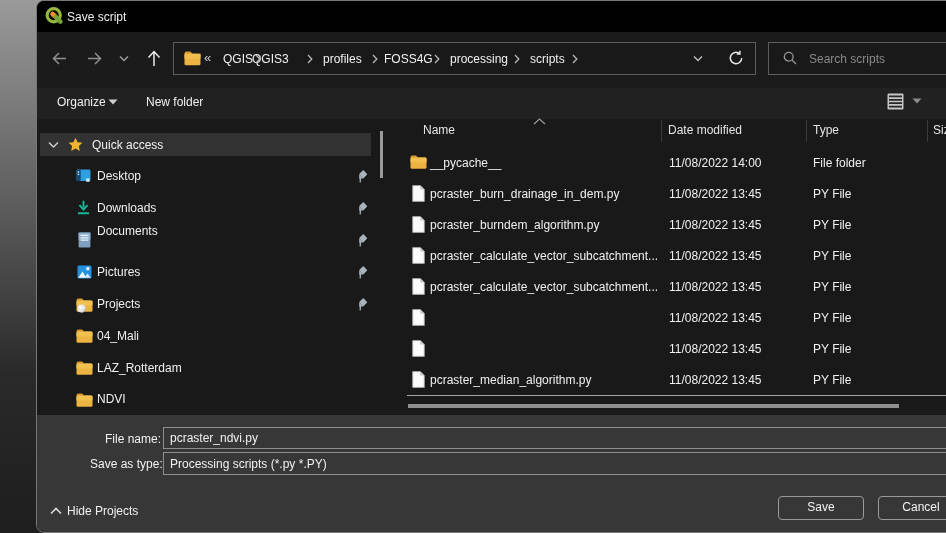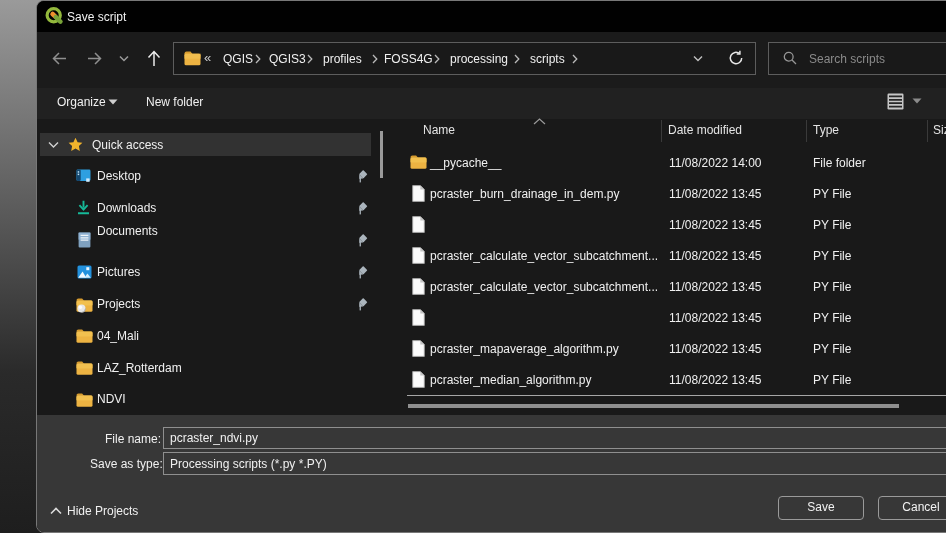--- a/index.html
+++ b/index.html
@@ -45,21 +45,21 @@
       <path d="M7 16 V2 M1.5 7.5 L7 1.5 L12.5 7.5" stroke="#ededed" stroke-width="1.5" fill="none"></path>
     </svg>
     <div class="box" style="left:136px;top:41px;width:581px;height:31px"></div>
     <svg class="abs" style="left:147px;top:50px" width="17" height="15" viewBox="0 0 17 15">
       <path d="M0.5 2.5 a2 2 0 0 1 2-2 h4 l2 2.4 h-8 z" fill="#d79b2e"></path>
       <rect x="0.5" y="2.7" width="16" height="11.6" rx="1.6" fill="#edb342"></rect>
       <rect x="0.5" y="2.7" width="16" height="5" fill="#f1bd4e"></rect>
     </svg>
     <div class="t" style="left:167px;top:50px;color:#cccccc;font-size:13px">«</div>
     <div class="t" style="left:186px;top:51px">QGIS</div>
-    <div class="t" style="left:232px;top:51px">QGIS3</div>
+    <div class="t" style="left:215px;top:51px">QGIS3</div>
     <div class="t" style="left:286px;top:51px">profiles</div>
     <div class="t" style="left:347px;top:51px">FOSS4G</div>
     <div class="t" style="left:413px;top:51px">processing</div>
     <div class="t" style="left:493px;top:51px">scripts</div>
     <svg class="abs" style="left:217.5px;top:53px" width="6" height="10" viewBox="0 0 6 10">
       <path d="M1 1 L4.8 5 L1 9" stroke="#b8b8b8" stroke-width="1.3" fill="none"></path>
     </svg>
     <svg class="abs" style="left:269.5px;top:53px" width="6" height="10" viewBox="0 0 6 10">
       <path d="M1 1 L4.8 5 L1 9" stroke="#b8b8b8" stroke-width="1.3" fill="none"></path>
     </svg>
@@ -234,20 +234,21 @@
     <path d="M0.7 0.6 h7.6 l4 4 v11.8 h-11.6 z" fill="#fbfbfb" stroke="#a5a5a5" stroke-width="0.9"></path>
     <path d="M8.3 0.6 v4 h4 z" fill="#c4c4c4"></path>
   </svg>
   <div class="t" style="left:393px;top:185.5px">pcraster_burn_drainage_in_dem.py</div>
   <div class="t" style="left:632px;top:185.5px">11/08/2022 13:45</div>
   <div class="t" style="left:776px;top:185.5px">PY File</div>
   <svg class="abs" style="left:374.5px;top:215.0px" width="13" height="17" viewBox="0 0 13 17">
     <path d="M0.7 0.6 h7.6 l4 4 v11.8 h-11.6 z" fill="#fbfbfb" stroke="#a5a5a5" stroke-width="0.9"></path>
     <path d="M8.3 0.6 v4 h4 z" fill="#c4c4c4"></path>
   </svg>
+  <div class="t" style="left:393px;top:216.5px">pcraster_burndem_algorithm.py</div>
   <div class="t" style="left:632px;top:216.5px">11/08/2022 13:45</div>
   <div class="t" style="left:776px;top:216.5px">PY File</div>
   <svg class="abs" style="left:374.5px;top:246.0px" width="13" height="17" viewBox="0 0 13 17">
     <path d="M0.7 0.6 h7.6 l4 4 v11.8 h-11.6 z" fill="#fbfbfb" stroke="#a5a5a5" stroke-width="0.9"></path>
     <path d="M8.3 0.6 v4 h4 z" fill="#c4c4c4"></path>
   </svg>
   <div class="t" style="left:393px;top:247.5px">pcraster_calculate_vector_subcatchment...</div>
   <div class="t" style="left:632px;top:247.5px">11/08/2022 13:45</div>
   <div class="t" style="left:776px;top:247.5px">PY File</div>
   <svg class="abs" style="left:374.5px;top:277.0px" width="13" height="17" viewBox="0 0 13 17">
@@ -260,21 +261,20 @@
   <svg class="abs" style="left:374.5px;top:308.0px" width="13" height="17" viewBox="0 0 13 17">
     <path d="M0.7 0.6 h7.6 l4 4 v11.8 h-11.6 z" fill="#fbfbfb" stroke="#a5a5a5" stroke-width="0.9"></path>
     <path d="M8.3 0.6 v4 h4 z" fill="#c4c4c4"></path>
   </svg>
   <div class="t" style="left:632px;top:309.5px">11/08/2022 13:45</div>
   <div class="t" style="left:776px;top:309.5px">PY File</div>
   <svg class="abs" style="left:374.5px;top:339.0px" width="13" height="17" viewBox="0 0 13 17">
     <path d="M0.7 0.6 h7.6 l4 4 v11.8 h-11.6 z" fill="#fbfbfb" stroke="#a5a5a5" stroke-width="0.9"></path>
     <path d="M8.3 0.6 v4 h4 z" fill="#c4c4c4"></path>
   </svg>
-  <div class="t" style="left:393px;top:340.5px">pcraster_mapaverage_algorithm.py</div>
   <div class="t" style="left:632px;top:340.5px">11/08/2022 13:45</div>
   <div class="t" style="left:776px;top:340.5px">PY File</div>
   <svg class="abs" style="left:374.5px;top:370.0px" width="13" height="17" viewBox="0 0 13 17">
     <path d="M0.7 0.6 h7.6 l4 4 v11.8 h-11.6 z" fill="#fbfbfb" stroke="#a5a5a5" stroke-width="0.9"></path>
     <path d="M8.3 0.6 v4 h4 z" fill="#c4c4c4"></path>
   </svg>
   <div class="t" style="left:393px;top:371.5px">pcraster_median_algorithm.py</div>
   <div class="t" style="left:632px;top:371.5px">11/08/2022 13:45</div>
   <div class="t" style="left:776px;top:371.5px">PY File</div>
 

